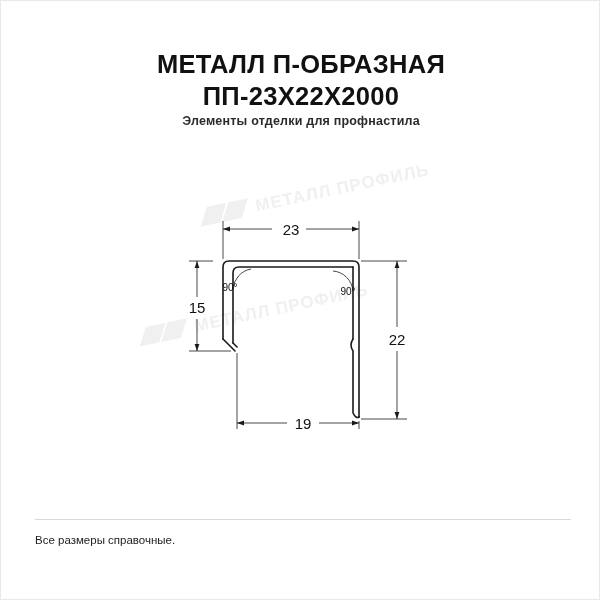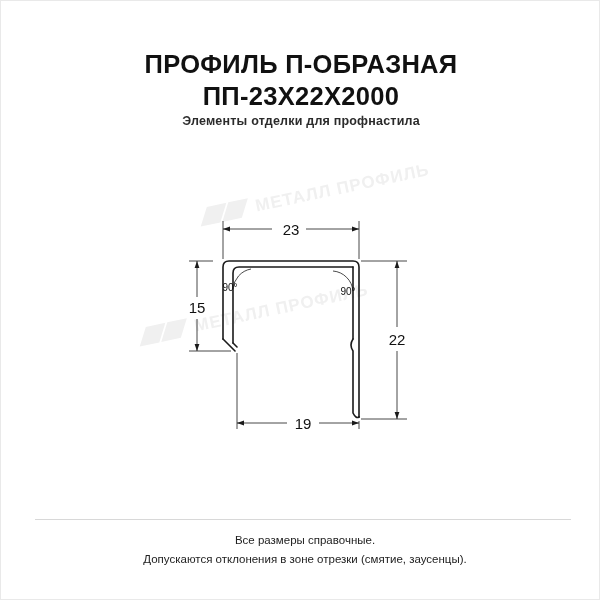--- a/index.html
+++ b/index.html
@@ -59,21 +59,20 @@
     height: 330px;
   }
   .drawing-area svg {
     display: block;
   }
   .footer {
     position: absolute;
     left: 34px;
     top: 530px;
     width: 540px;
-    text-align: center;
   }
   .footer .rule {
     position: absolute;
     left: 0;
     top: -12px;
     width: 536px;
     height: 1px;
     background: #d8d8d8;
   }
   .footer-line {
@@ -98,21 +97,21 @@
     font-size: 10px;
     fill: #111111;
   }
 </style>
 </head>
 <body>
 
 <div class="page">
 
   <div class="header">
-    <div class="title-main">ПРОФИЛЬ П-ОБРАЗНАЯ</div>
+    <div class="title-main">МЕТАЛЛ П-ОБРАЗНАЯ</div>
     <div class="title-sub">ПП-23Х22Х2000</div>
     <div class="title-caption">Элементы отделки для профнастила</div>
   </div>
 
   <div class="drawing-area">
     <svg width="600" height="330" viewBox="0 0 600 330" xmlns="http://www.w3.org/2000/svg">
 
       <g opacity="1">
         <g transform="translate(196,48) rotate(-12)">
           <path d="M0,18 L10,0 L30,0 L20,18 Z" fill="#f0f0f0"></path>
@@ -183,16 +182,15 @@
       <text class="dim-text" x="302" y="268" text-anchor="middle">19</text>
 
       <text class="ang-text" x="229" y="130" text-anchor="middle">90°</text>
       <text class="ang-text" x="347" y="134" text-anchor="middle">90°</text>
     </svg>
   </div>
 
   <div class="footer">
     <div class="rule"></div>
     <div class="footer-line">Все размеры справочные.</div>
-    <div class="footer-line">Допускаются отклонения в зоне отрезки (смятие, заусенцы).</div>
   </div>
 
 </div>
 
 </body></html>

